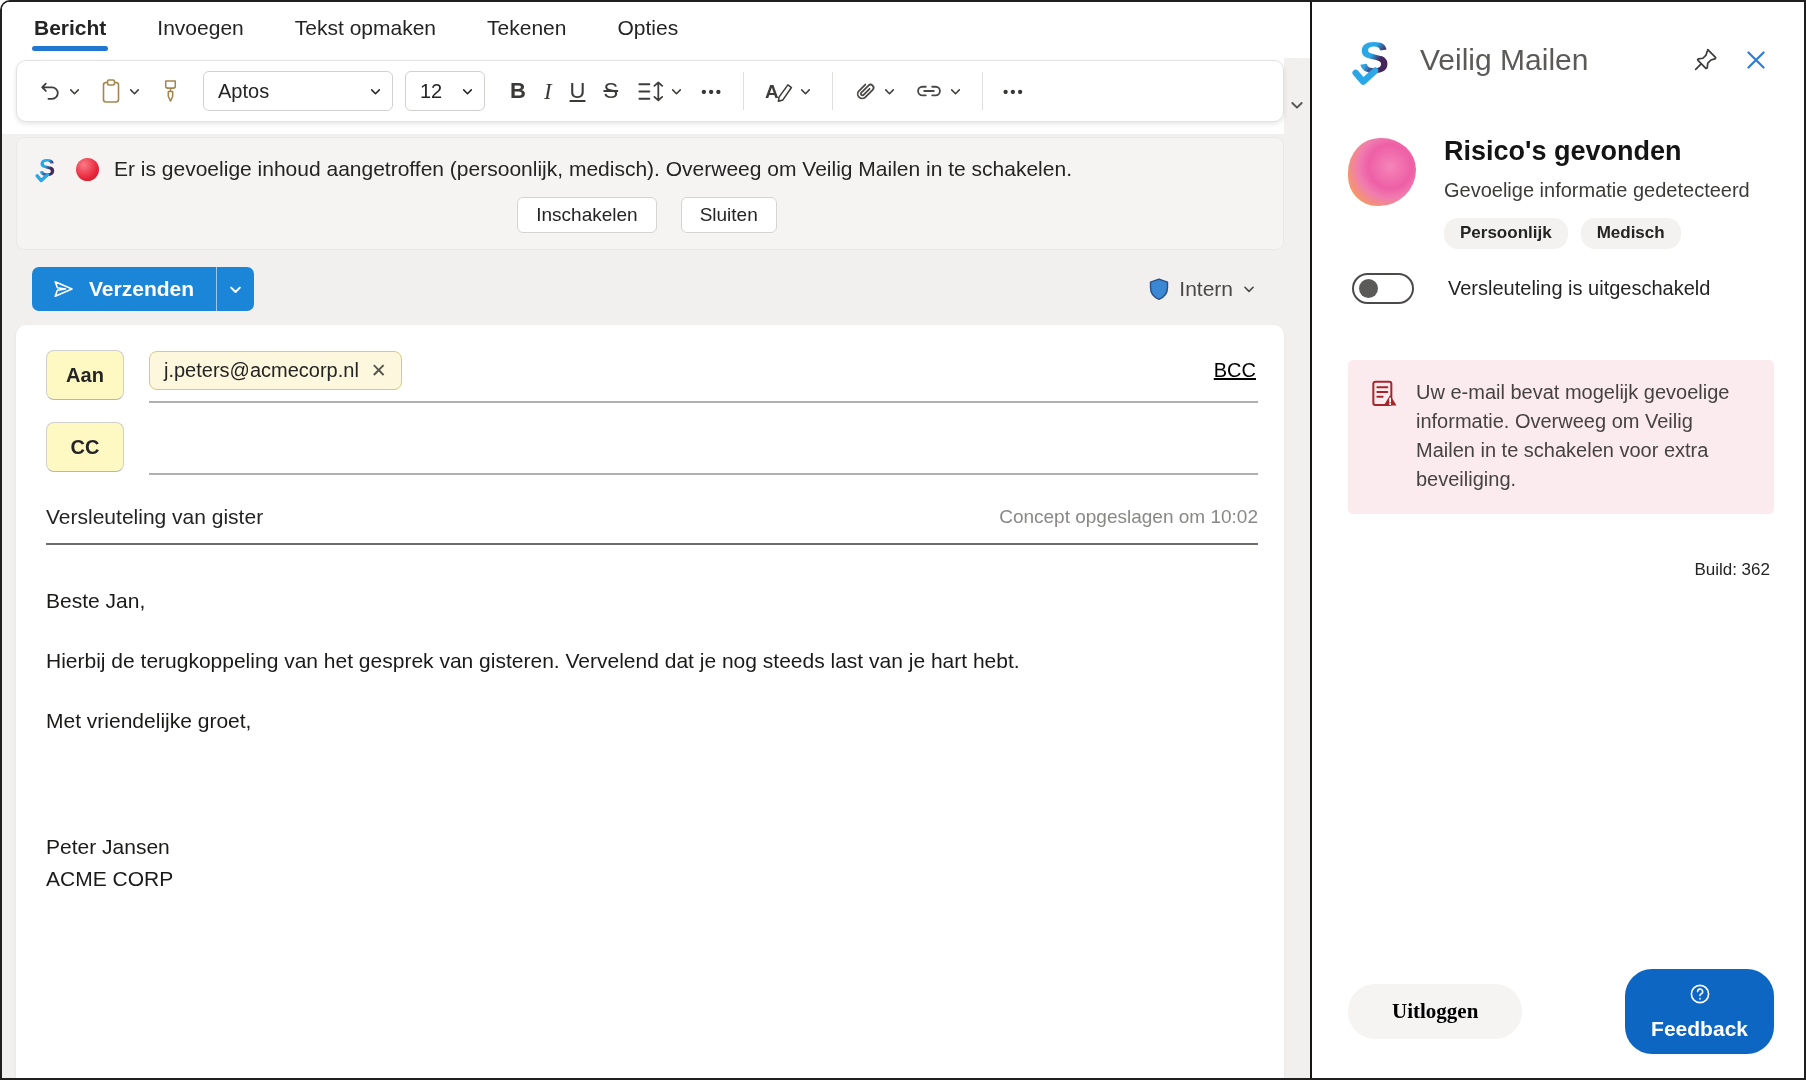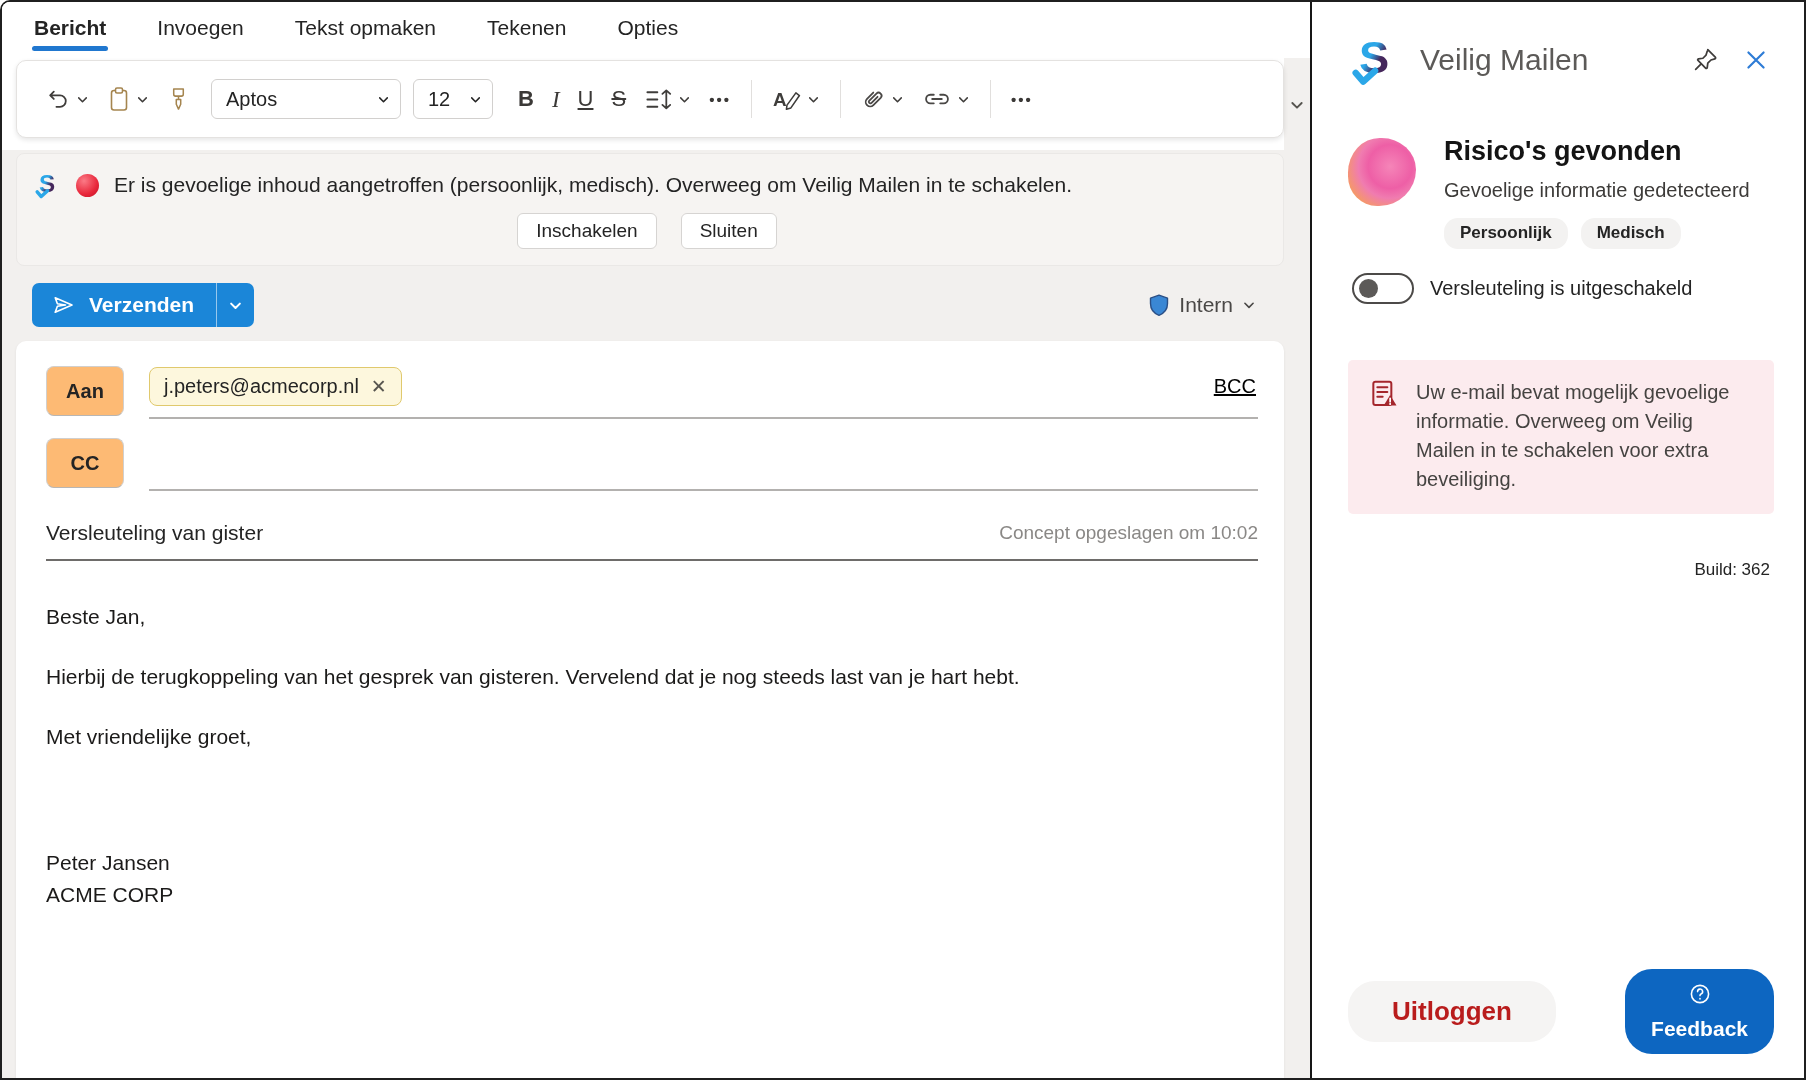--- a/index.html
+++ b/index.html
@@ -7,21 +7,21 @@
   body { font-family:"Liberation Sans", sans-serif; color:#242424; background:#fff; }
   .app { width:1806px; height:1080px; display:flex; border:2px solid #1f1f1f; border-radius:10px 0 0 0; overflow:hidden; }
 
   
   .main { width:1308px; flex:0 0 1308px; background:#f2f0ee; display:flex; flex-direction:column; position:relative; }
   .tabs-row { background:#fff; height:56px; display:flex; align-items:flex-start; gap:47px; padding:12px 0 0 30px; font-size:21px; }
   .tab { position:relative; padding:2px 2px 14px; cursor:pointer; color:#242424; }
   .tab.active { font-weight:700; }
   .tab.active::after { content:""; position:absolute; left:0; right:0; bottom:3px; height:5px; border-radius:3px; background:#2077cf; }
   .ribbon-strip { background:#fff; width:1282px; padding:2px 0 12px 14px; }
-  .toolbar { background:#fff; border:1px solid #e4e2e0; box-shadow:0 2px 5px rgba(0,0,0,.10); border-radius:10px; height:78px; display:flex; align-items:center; padding:0 22px; gap:4px; }
+  .toolbar { background:#fff; border:1px solid #e4e2e0; box-shadow:0 2px 5px rgba(0,0,0,.10); border-radius:10px; height:62px; display:flex; align-items:center; padding:0 14px; gap:4px; }
   .tbtn { display:flex; align-items:center; gap:5px; padding:7px 7px; border:none; background:transparent; border-radius:6px; cursor:pointer; color:#3f3d3b; }
   .glyph { font-size:22px; font-weight:700; color:#3b3937; line-height:1; }
   .glyph.i { font-weight:400; font-style:italic; font-family:"Liberation Serif", serif; font-size:23px; }
   .glyph.u { font-weight:400; text-decoration:underline; }
   .glyph.s { font-weight:400; text-decoration:line-through; }
   .glyph.more { font-size:15px; letter-spacing:2px; font-weight:700; }
   .select { border:1px solid #d2d0ce; border-radius:6px; height:40px; display:flex; align-items:center; padding:0 10px 0 14px; font-size:20px; gap:8px; background:#fff; cursor:pointer; }
   .select.font { width:190px; margin-left:10px; }
   .select.size { width:80px; margin:0 14px 0 8px; }
   .select .val { flex:1; }
@@ -36,21 +36,21 @@
   .btn-light { background:#fff; border:1px solid #d6d4d2; border-radius:6px; padding:6px 18px; font-size:19px; color:#242424; cursor:pointer; }
 
   .send-row { display:flex; align-items:center; justify-content:space-between; margin:17px 0 14px; padding-right:28px; }
   .send-btn { display:flex; border-radius:7px; overflow:hidden; background:#1b86d8; margin-left:16px; cursor:pointer; }
   .send-main { display:flex; align-items:center; gap:13px; color:#fff; font-weight:700; font-size:21px; padding:10px 22px 10px 18px; }
   .send-caret { border-left:1px solid rgba(255,255,255,.55); padding:0 11px; display:flex; align-items:center; color:#fff; }
   .intern { display:flex; align-items:center; gap:9px; color:#4a4846; font-size:21px; cursor:pointer; }
 
   .compose-card { background:#fff; border-radius:10px 10px 0 0; box-shadow:0 1px 3px rgba(0,0,0,.07); padding:22px 26px 0 30px; flex:1; }
   .addr-row { display:flex; align-items:center; gap:25px; margin-bottom:16px; }
-  .addr-btn { width:78px; height:50px; flex:0 0 78px; background:#fdba74; border:1px solid #d1cfcd; border-bottom-color:#b8b6b4; border-radius:8px; font-size:20px; font-weight:700; color:#242424; cursor:pointer; }
+  .addr-btn { width:78px; height:50px; flex:0 0 78px; background:#fef9c3; border:1px solid #d1cfcd; border-bottom-color:#b8b6b4; border-radius:8px; font-size:20px; font-weight:700; color:#242424; cursor:pointer; }
   .addr-field { flex:1; min-height:56px; display:flex; align-items:center; border-bottom:2px solid #b3b1af; padding-bottom:8px; }
   .chip { display:flex; align-items:center; gap:12px; background:#fdf7dd; border:1.5px solid #e0c96d; border-radius:8px; padding:7px 14px; font-size:20px; color:#242424; cursor:pointer; }
   .chip-x { color:#57554f; font-size:19px; cursor:pointer; }
   .bcc { margin-left:auto; color:#000000; font-size:20px; cursor:pointer; padding-right:2px;text-decoration:underline; }
   .subject-row { display:flex; align-items:center; justify-content:space-between; min-height:54px; border-bottom:2px solid #6e6c6a; margin-top:4px; }
   .subject { font-size:21px; color:#242424; }
   .draft-status { color:#8a8886; font-size:19px; }
   .body-editor { padding:40px 0 0 0; font-size:21px; color:#1b1a19; line-height:32px; cursor:text; }
   .body-editor p { margin:0 0 28px; }
   .body-editor p.sig-gap { margin-bottom:94px; }
@@ -60,29 +60,29 @@
   .panel-header { display:flex; align-items:center; margin-bottom:46px; }
   .panel-title { font-size:30px; color:#5c5a58; margin-left:20px; flex:1; font-weight:400; }
   .icon-btn { background:none; border:none; padding:5px; cursor:pointer; display:flex; align-items:center; }
   .risk { display:flex; gap:28px; }
   .blob { width:68px; height:68px; flex:0 0 68px; margin-top:4px; border-radius:48% 52% 56% 44% / 52% 48% 55% 45%;
           background:radial-gradient(circle at 62% 42%, #f585b8 0%, #ee5fa6 38%, #f07cb0 55%, #f59a63 80%, #f8ab57 100%); }
   .risk-title { font-size:27px; font-weight:700; color:#141414; margin:2px 0 12px; }
   .risk-sub { font-size:20px; color:#3d3b39; margin-bottom:16px; }
   .tags { display:flex; gap:13px; }
   .tag { background:#f3f2f1; border-radius:14px; padding:5px 16px 6px; font-size:17px; font-weight:700; color:#242424; }
-  .toggle-row { display:flex; align-items:center; gap:16px; margin:24px 0 0 4px; }
+  .toggle-row { display:flex; align-items:center; gap:34px; margin:24px 0 0 4px; }
   .toggle { width:62px; height:31px; border:2px solid #4c4a48; border-radius:17px; background:#fff; position:relative; cursor:pointer; flex:0 0 62px; }
   .toggle .knob { position:absolute; left:5px; top:4px; width:19px; height:19px; border-radius:50%; background:#5c5a58; }
   .toggle-label { font-size:20px; color:#242424; }
   .alert { background:#fcebee; border-radius:5px; padding:18px 18px 20px 20px; display:flex; gap:16px; margin-top:56px; }
   .alert-text { font-size:20px; color:#454341; line-height:29px; }
   .build { text-align:right; font-size:17px; color:#242424; margin-top:46px; padding-right:4px; }
   .panel-footer { margin-top:auto; display:flex; justify-content:space-between; align-items:center; }
-  .logout-btn { background:#f5f4f3; border:none; border-radius:27px; padding:15px 44px; font-size:26px; font-weight:700; color:#b91c1c; cursor:pointer; }
+  .logout-btn { background:#f5f4f3; border:none; border-radius:27px; padding:15px 44px; font-size:21px; font-weight:700; color:#000000; cursor:pointer;font-family:Liberation Serif, serif; }
   .feedback-btn { background:#0d66c1; border:none; color:#fff; border-radius:27px; padding:13px 26px; font-size:21px; font-weight:700; display:flex; gap:11px; align-items:center; cursor:pointer;flex-direction:column; }
   svg { display:block; }
 </style>
 </head>
 <body>
 
 <div class="app">
 
   <div class="main">
 

